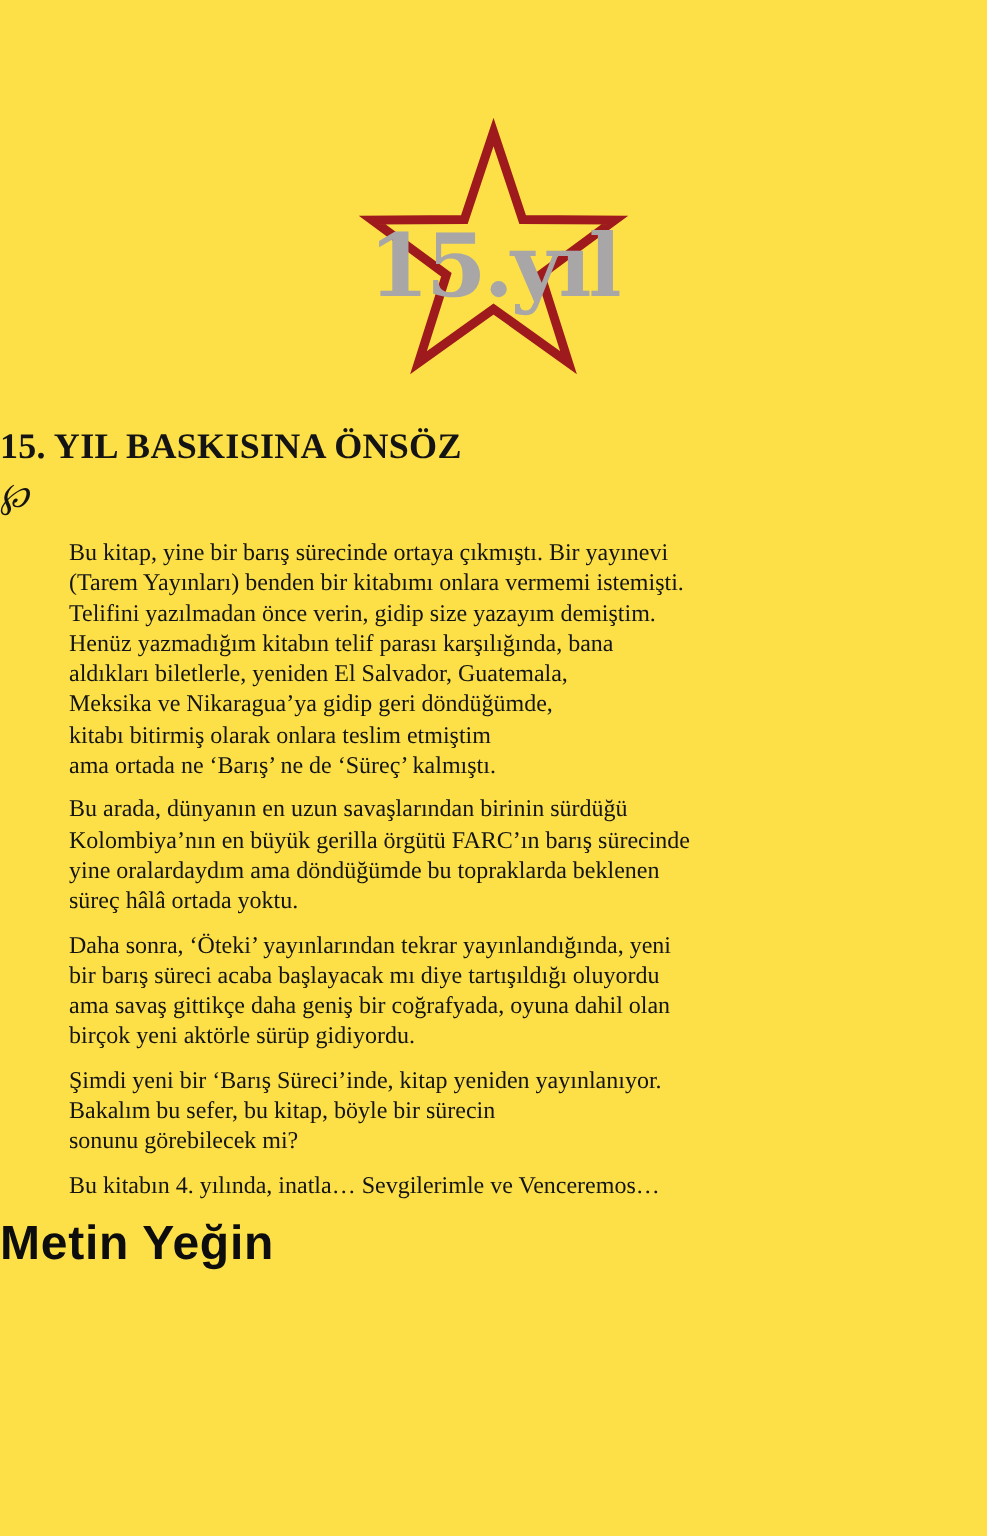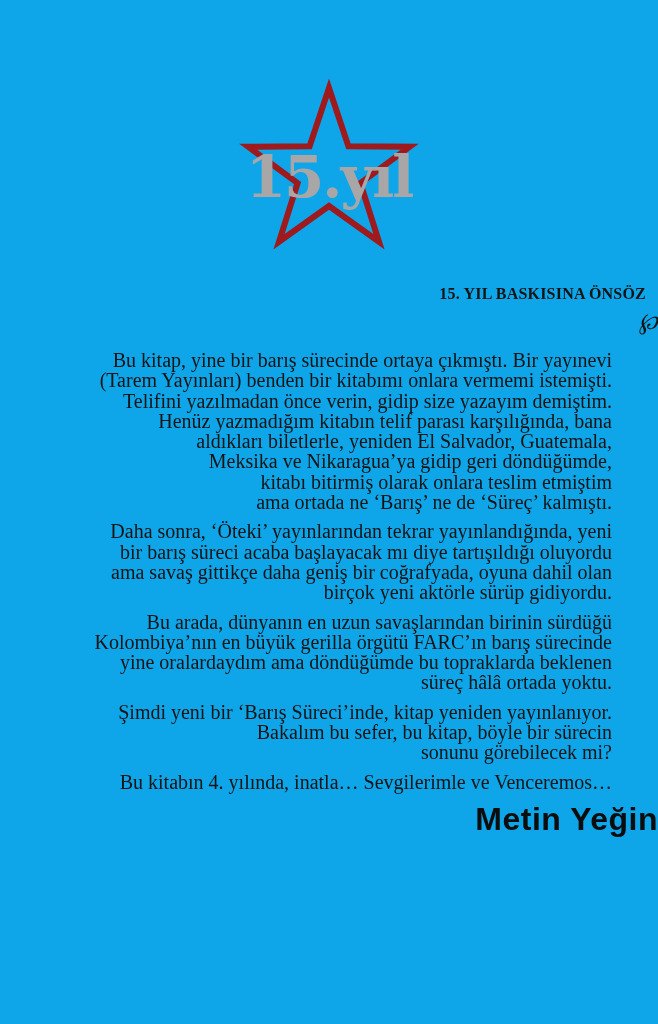--- a/index.html
+++ b/index.html
@@ -4,56 +4,56 @@
 <style>
   html, body {
     margin: 0;
     padding: 0;
     background: #ffffff;
   }
   .page {
     width: 658px;
     height: 1024px;
     margin: 0 auto;
-    background: #0ea5e9;
+    background: #fde047;
     font-family: "Liberation Serif", serif;
     color: #141414;
-    text-align: right;
+    text-align: left;
     overflow: hidden;
     position: relative;
   }
   .logo-svg {
     display: block;
     margin: 85px auto 0 auto;
     overflow: visible;
   }
   .logo-text {
     font-family: "DejaVu Serif", serif;
     font-weight: bold;
     letter-spacing: -2px;
   }
   .page-title {
     margin: 40px 12px 0 0;
-    font-size: 16px;
+    font-size: 24px;
     font-weight: bold;
     letter-spacing: 0.2px;
   }
   .ornament {
     margin-top: 4px;
     font-size: 23px;
     line-height: 29px;
     font-style: italic;
   }
   .body-text {
     margin-top: 14px;
   }
   .para {
     width: 566px;
     margin: 0 auto 9px auto;
-    font-size: 20px;
+    font-size: 16px;
     line-height: 20.3px;
     white-space: pre-line;
   }
   .signature {
     margin-top: 8px;
     font-family: "Liberation Sans", sans-serif;
     font-size: 32px;
     font-weight: 600;
     letter-spacing: 0.5px;
     color: #0d0d0d;
@@ -75,28 +75,28 @@
 
   <div class="body-text">
     <p class="para">Bu kitap, yine bir barış sürecinde ortaya çıkmıştı. Bir yayınevi
 (Tarem Yayınları) benden bir kitabımı onlara vermemi istemişti.
 Telifini yazılmadan önce verin, gidip size yazayım demiştim.
 Henüz yazmadığım kitabın telif parası karşılığında, bana
 aldıkları biletlerle, yeniden El Salvador, Guatemala,
 Meksika ve Nikaragua’ya gidip geri döndüğümde,
 kitabı bitirmiş olarak onlara teslim etmiştim
 ama ortada ne ‘Barış’ ne de ‘Süreç’ kalmıştı.</p>
+    <p class="para">Bu arada, dünyanın en uzun savaşlarından birinin sürdüğü
+Kolombiya’nın en büyük gerilla örgütü FARC’ın barış sürecinde
+yine oralardaydım ama döndüğümde bu topraklarda beklenen
+süreç hâlâ ortada yoktu.</p>
     <p class="para">Daha sonra, ‘Öteki’ yayınlarından tekrar yayınlandığında, yeni
 bir barış süreci acaba başlayacak mı diye tartışıldığı oluyordu
 ama savaş gittikçe daha geniş bir coğrafyada, oyuna dahil olan
 birçok yeni aktörle sürüp gidiyordu.</p>
-    <p class="para">Bu arada, dünyanın en uzun savaşlarından birinin sürdüğü
-Kolombiya’nın en büyük gerilla örgütü FARC’ın barış sürecinde
-yine oralardaydım ama döndüğümde bu topraklarda beklenen
-süreç hâlâ ortada yoktu.</p>
     <p class="para">Şimdi yeni bir ‘Barış Süreci’inde, kitap yeniden yayınlanıyor.
 Bakalım bu sefer, bu kitap, böyle bir sürecin
 sonunu görebilecek mi?</p>
     <p class="para">Bu kitabın 4. yılında, inatla… Sevgilerimle ve Venceremos…</p>
   </div>
 
   <div class="signature">Metin Yeğin</div>
 
 </div>
 

